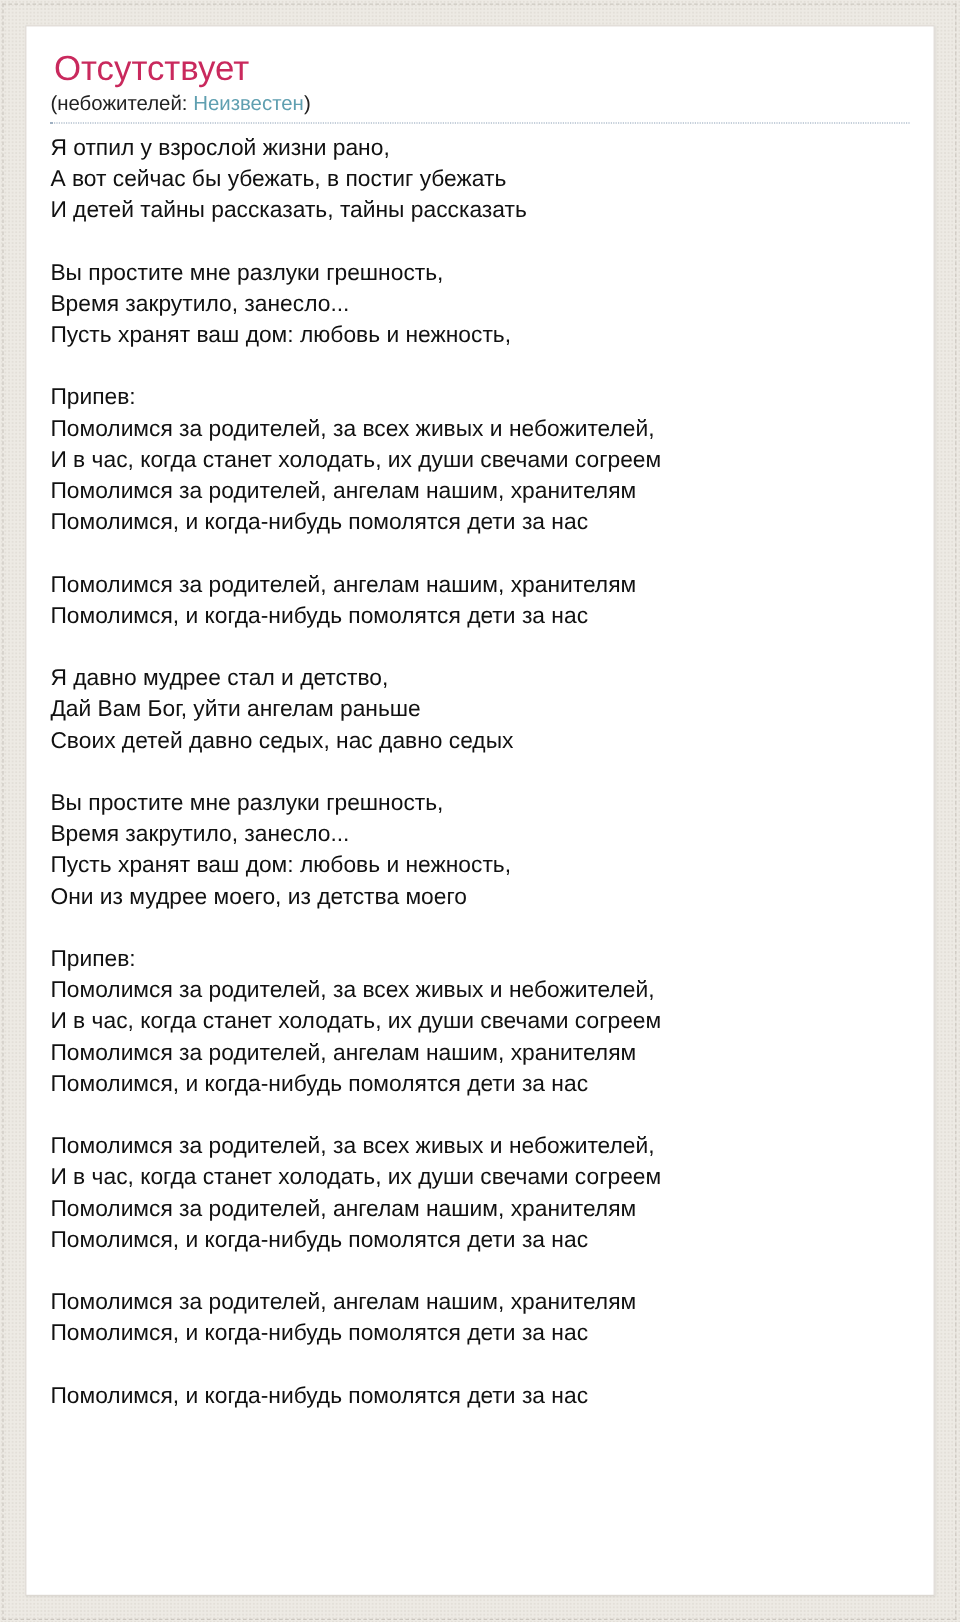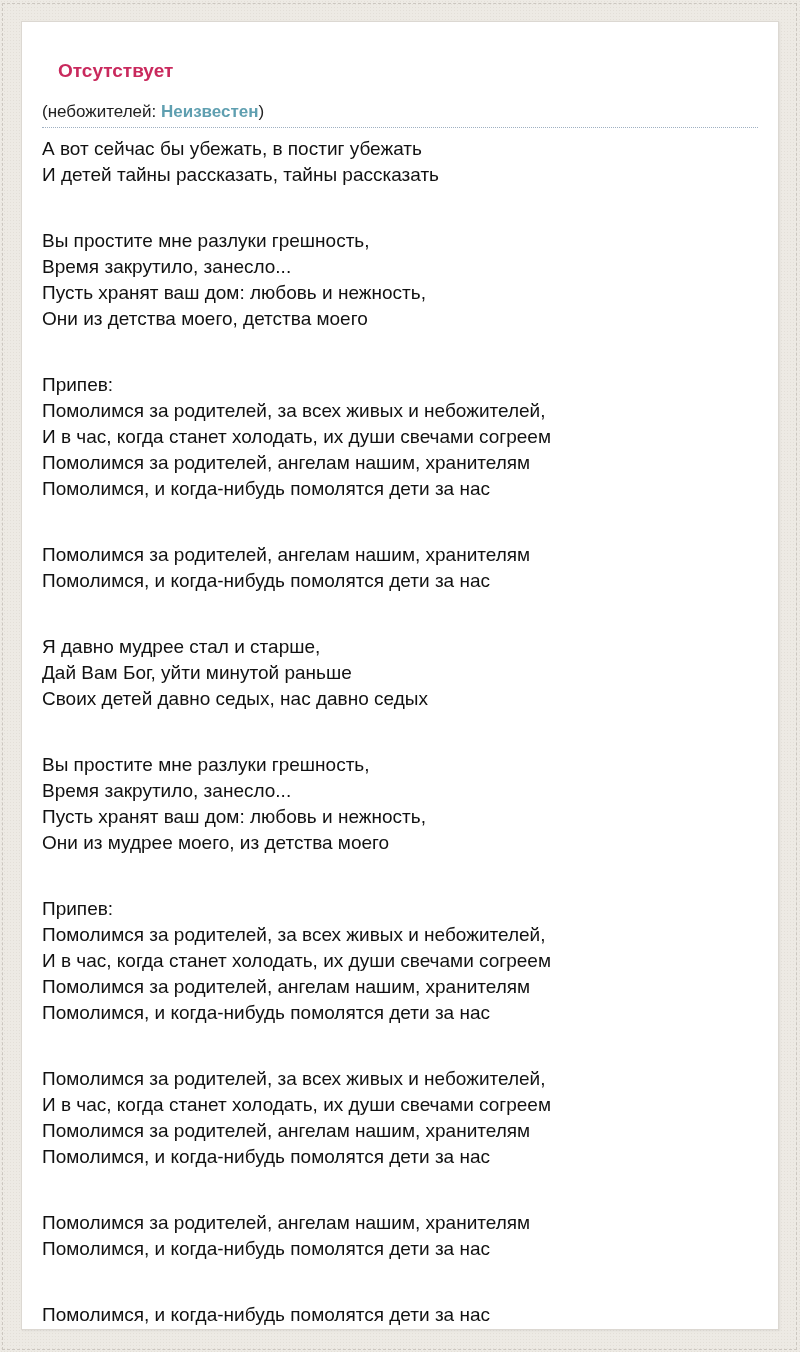--- a/index.html
+++ b/index.html
@@ -28,87 +28,86 @@
     top: 21px;
     width: 758px;
     height: 1309px;
     box-sizing: border-box;
     background: var(--card-bg, #ffffff);
     border: 1px solid #dcd8d2;
     box-shadow: 1px 1px 2px rgba(0,0,0,0.06);
     padding: 18px 20px 26px 20px;
   }
   .title {
-    margin: 16px;
-    font-size: 19px;
-    font-weight: 700;
+    margin: 3px;
+    font-size: 29px;
+    font-weight: 400;
     line-height: 30px;
     color: var(--title-color, #c9295d);
     letter-spacing: 0;
   }
   .artist-line {
     margin-top: 4px;
     padding-bottom: 5px;
     font-size: 17px;
     line-height: 20px;
     color: #222222;
     border-bottom: 1px dotted var(--divider-color, #9fb0c2);
   }
   .artist-link {
     color: var(--link-color, #5f9fb0);
     text-decoration: none;
     cursor: pointer;
-    font-weight: bold;
   }
   .lyrics {
     margin-top: 8px;
     font-size: 19px;
     line-height: 26px;
     color: var(--text-color, #111111);
   }
   .stanza + .stanza {
-    margin-top: 40px;
+    margin-top: 26px;
   }
   .line {
     white-space: pre-wrap;
   }
 </style>
 </head>
 <body>
 
 <div class="page-dashed-border"></div>
 
 <div class="card">
   <h1 class="title">Отсутствует</h1>
   <div class="artist-line"><span>(небожителей: </span><a class="artist-link">Неизвестен</a><span>)</span></div>
   <div class="lyrics">
       <div class="stanza">
+        <div class="line">Я отпил у взрослой жизни рано,</div>
         <div class="line">А вот сейчас бы убежать, в постиг убежать</div>
         <div class="line">И детей тайны рассказать, тайны рассказать</div>
       </div>
       <div class="stanza">
         <div class="line">Вы простите мне разлуки грешность,</div>
         <div class="line">Время закрутило, занесло...</div>
         <div class="line">Пусть хранят ваш дом: любовь и нежность,</div>
-        <div class="line">Они из детства моего, детства моего</div>
       </div>
       <div class="stanza">
         <div class="line">Припев:</div>
         <div class="line">Помолимся за родителей, за всех живых и небожителей,</div>
         <div class="line">И в час, когда станет холодать, их души свечами согреем</div>
         <div class="line">Помолимся за родителей, ангелам нашим, хранителям</div>
         <div class="line">Помолимся, и когда-нибудь помолятся дети за нас</div>
       </div>
       <div class="stanza">
         <div class="line">Помолимся за родителей, ангелам нашим, хранителям</div>
         <div class="line">Помолимся, и когда-нибудь помолятся дети за нас</div>
       </div>
       <div class="stanza">
-        <div class="line">Я давно мудрее стал и старше,</div>
-        <div class="line">Дай Вам Бог, уйти минутой раньше</div>
+        <div class="line">Я давно мудрее стал и детство,</div>
+        <div class="line">Дай Вам Бог, уйти ангелам раньше</div>
         <div class="line">Своих детей давно седых, нас давно седых</div>
       </div>
       <div class="stanza">
         <div class="line">Вы простите мне разлуки грешность,</div>
         <div class="line">Время закрутило, занесло...</div>
         <div class="line">Пусть хранят ваш дом: любовь и нежность,</div>
         <div class="line">Они из мудрее моего, из детства моего</div>
       </div>
       <div class="stanza">
         <div class="line">Припев:</div>

